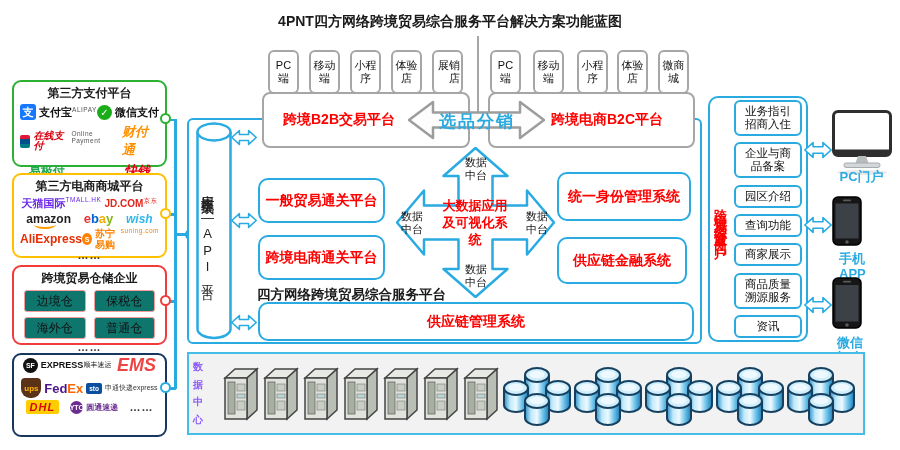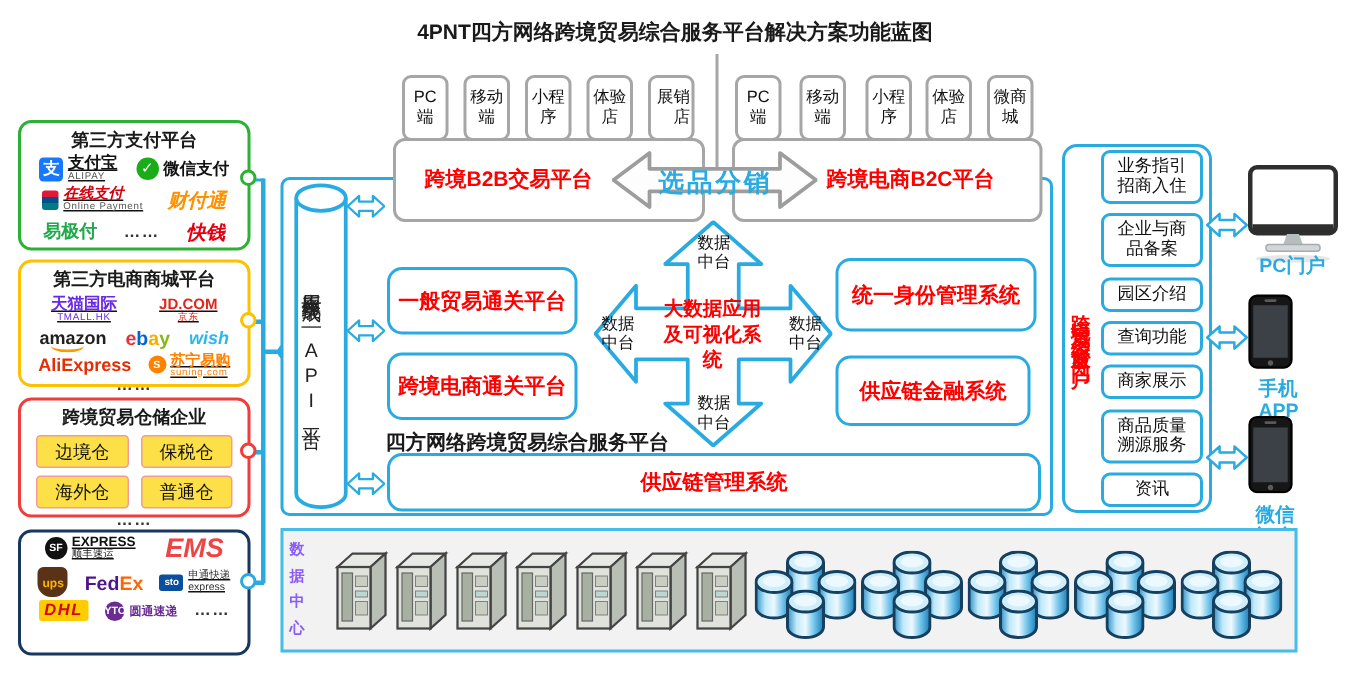--- a/index.html
+++ b/index.html
@@ -9,41 +9,41 @@
   .ctr{display:flex;align-items:center;justify-content:center;text-align:center;}
 
   
   .title{left:200px;top:13px;width:500px;font-size:14px;font-weight:600;color:#1a1a1a;text-align:center;}
 
   
   .panel{left:12px;width:155px;background:#fff;border-radius:9px;box-sizing:border-box;}
   .p-title{font-size:12px;font-weight:bold;text-align:center;margin:3px 2px 2px;color:#1a1a1a;}
   .lrow{display:flex;align-items:center;justify-content:space-around;padding:0 6px;margin-bottom:3px;}
   .lgrp{display:flex;align-items:center;gap:3px;}
-  .lcol{display:flex;flex-direction:column;line-height:1;text-decoration:underline;}
+  .lcol{display:flex;flex-direction:row;line-height:1;}
   .dots{font-size:11px;font-weight:bold;color:#333;letter-spacing:1px;text-align:center;line-height:8px;}
   .sq{width:16px;height:16px;border-radius:3px;background:#1677ff;color:#fff;font-size:11px;font-weight:bold;}
   .circ{border-radius:50%;color:#fff;font-weight:bold;}
   .alipay-name{font-size:11px;font-weight:bold;}
   .tiny{font-size:6.5px;color:#555;letter-spacing:.5px;}
   .chip{width:11px;height:13px;border-radius:2px;background:linear-gradient(180deg,#e21836 0 33%,#00508e 33% 66%,#007b84 66%);}
   .olp{font-size:10px;font-weight:bold;font-style:italic;color:#d7000f;}
   .tenpay{font-size:13px;font-weight:bold;font-style:italic;color:#ff9000;}
   .yijifu{font-size:12px;font-weight:bold;color:#21a94c;}
   .kuaiqian{font-size:13px;font-weight:bold;font-style:italic;color:#e60012;}
   .tmall{font-size:11px;font-weight:bold;color:#6a28e8;line-height:1.1;}
   .jd{font-size:10px;font-weight:bold;color:#e1251b;line-height:1.1;}
   .amazon{font-size:12px;font-weight:bold;color:#221f1f;position:relative;}
   .amazon i{position:absolute;left:8px;bottom:-3px;width:22px;height:7px;border-bottom:2px solid #ff9900;border-radius:50%;}
   .ebay{font-size:13px;font-weight:bold;}
   .wish{font-size:12px;font-weight:bold;font-style:italic;color:#2fb7ec;}
   .alix{font-size:12px;font-weight:bold;color:#e62e04;}
   .suning{font-size:10px;color:#ff8100;font-weight:bold;line-height:1.1;}
   .wh-grid{display:grid;grid-template-columns:1fr 1fr;gap:5px 8px;padding:1px 10px 0;}
-  .wh-item{height:20px;background:#fde047;border:1.5px solid #f49a9a;border-radius:3px;font-size:12px;}
+  .wh-item{height:20px;background:#0f766e;border:1.5px solid #f49a9a;border-radius:3px;font-size:12px;}
   .sfname{font-size:9px;font-weight:bold;line-height:1;}
   .sfsub{font-size:7px;line-height:1.2;}
   .ems{font-size:18px;font-weight:bold;font-style:italic;color:#ef4444;}
   .ups{width:20px;height:20px;background:#5a3218;border-radius:4px 4px 9px 9px;color:#ffb500;font-size:8px;font-weight:bold;}
   .fedex{font-size:13px;font-weight:bold;}
   .sto{width:16px;height:11px;background:#0a4f9e;border-radius:2px;color:#fff;font-size:6.5px;font-weight:bold;}
   .stotxt{font-size:7px;line-height:1.1;color:#333;}
   .dhl{background:#ffcc00;padding:1px 4px;color:#d40511;font-weight:bold;font-style:italic;font-size:11px;border-radius:2px;letter-spacing:1px;}
   .ytoc{width:13px;height:13px;background:#6a2c91;font-size:7px;}
   .ytotxt{font-size:8px;color:#6a2c91;font-weight:bold;}

